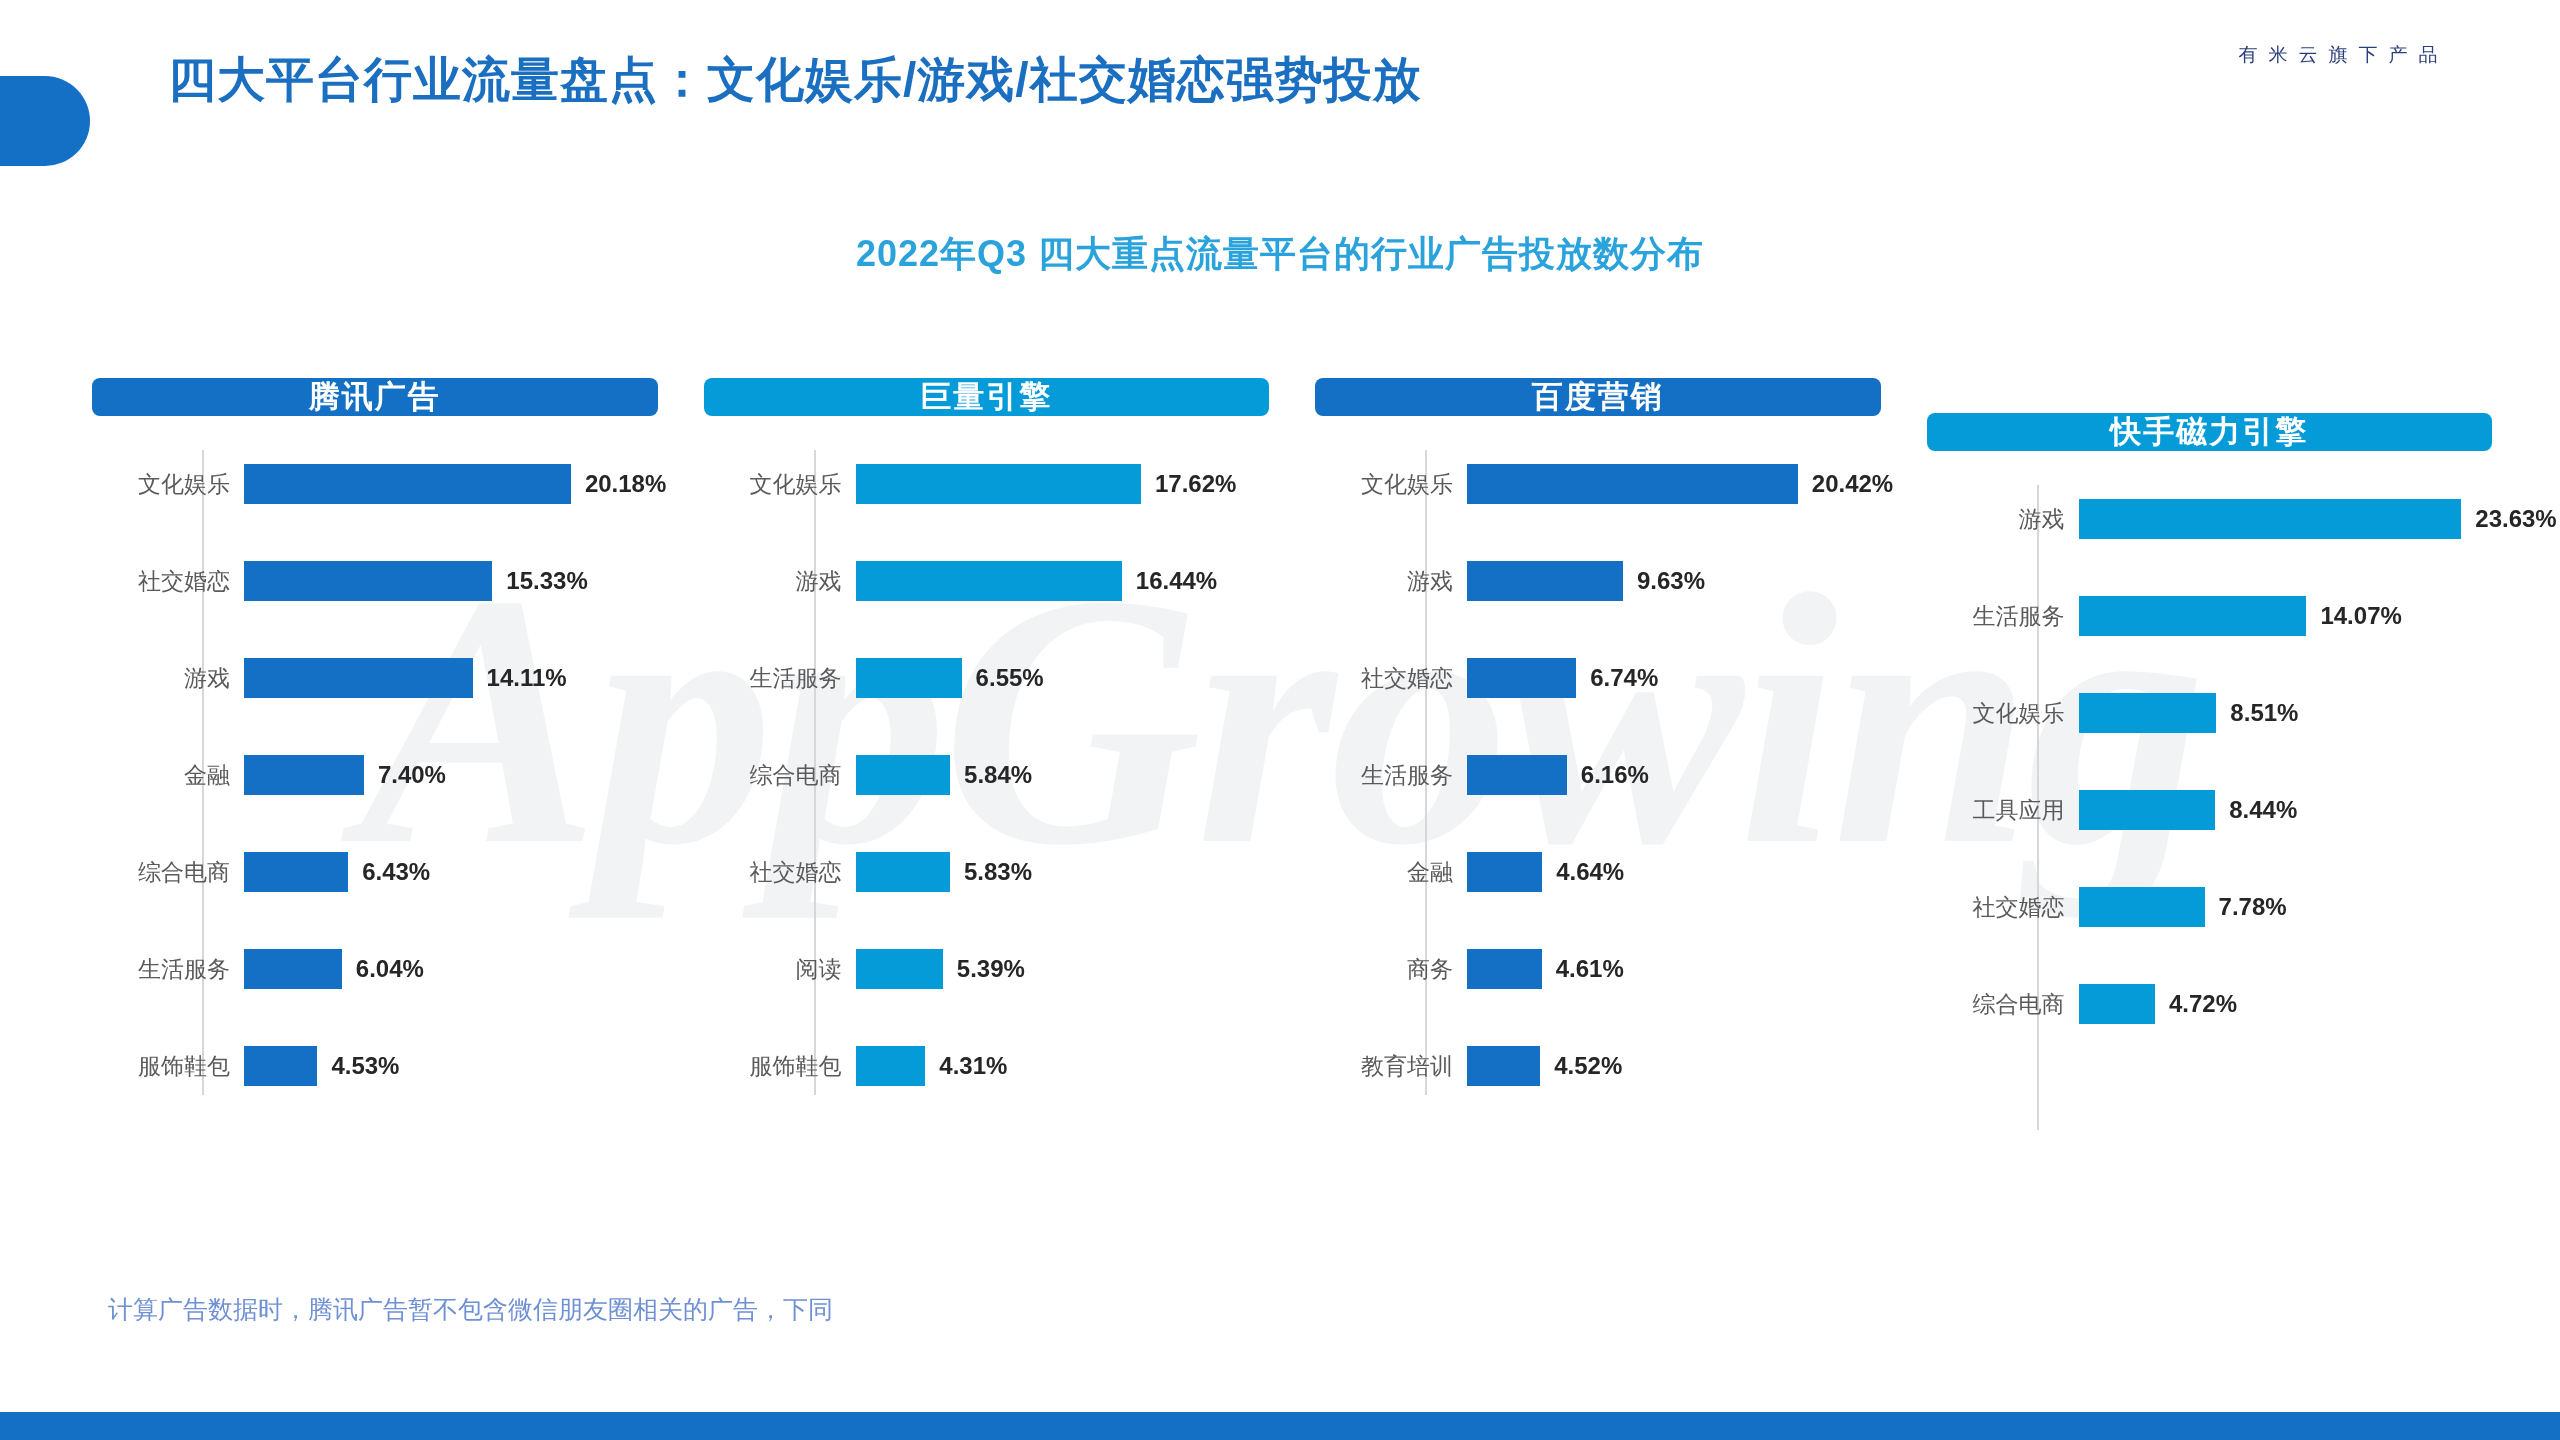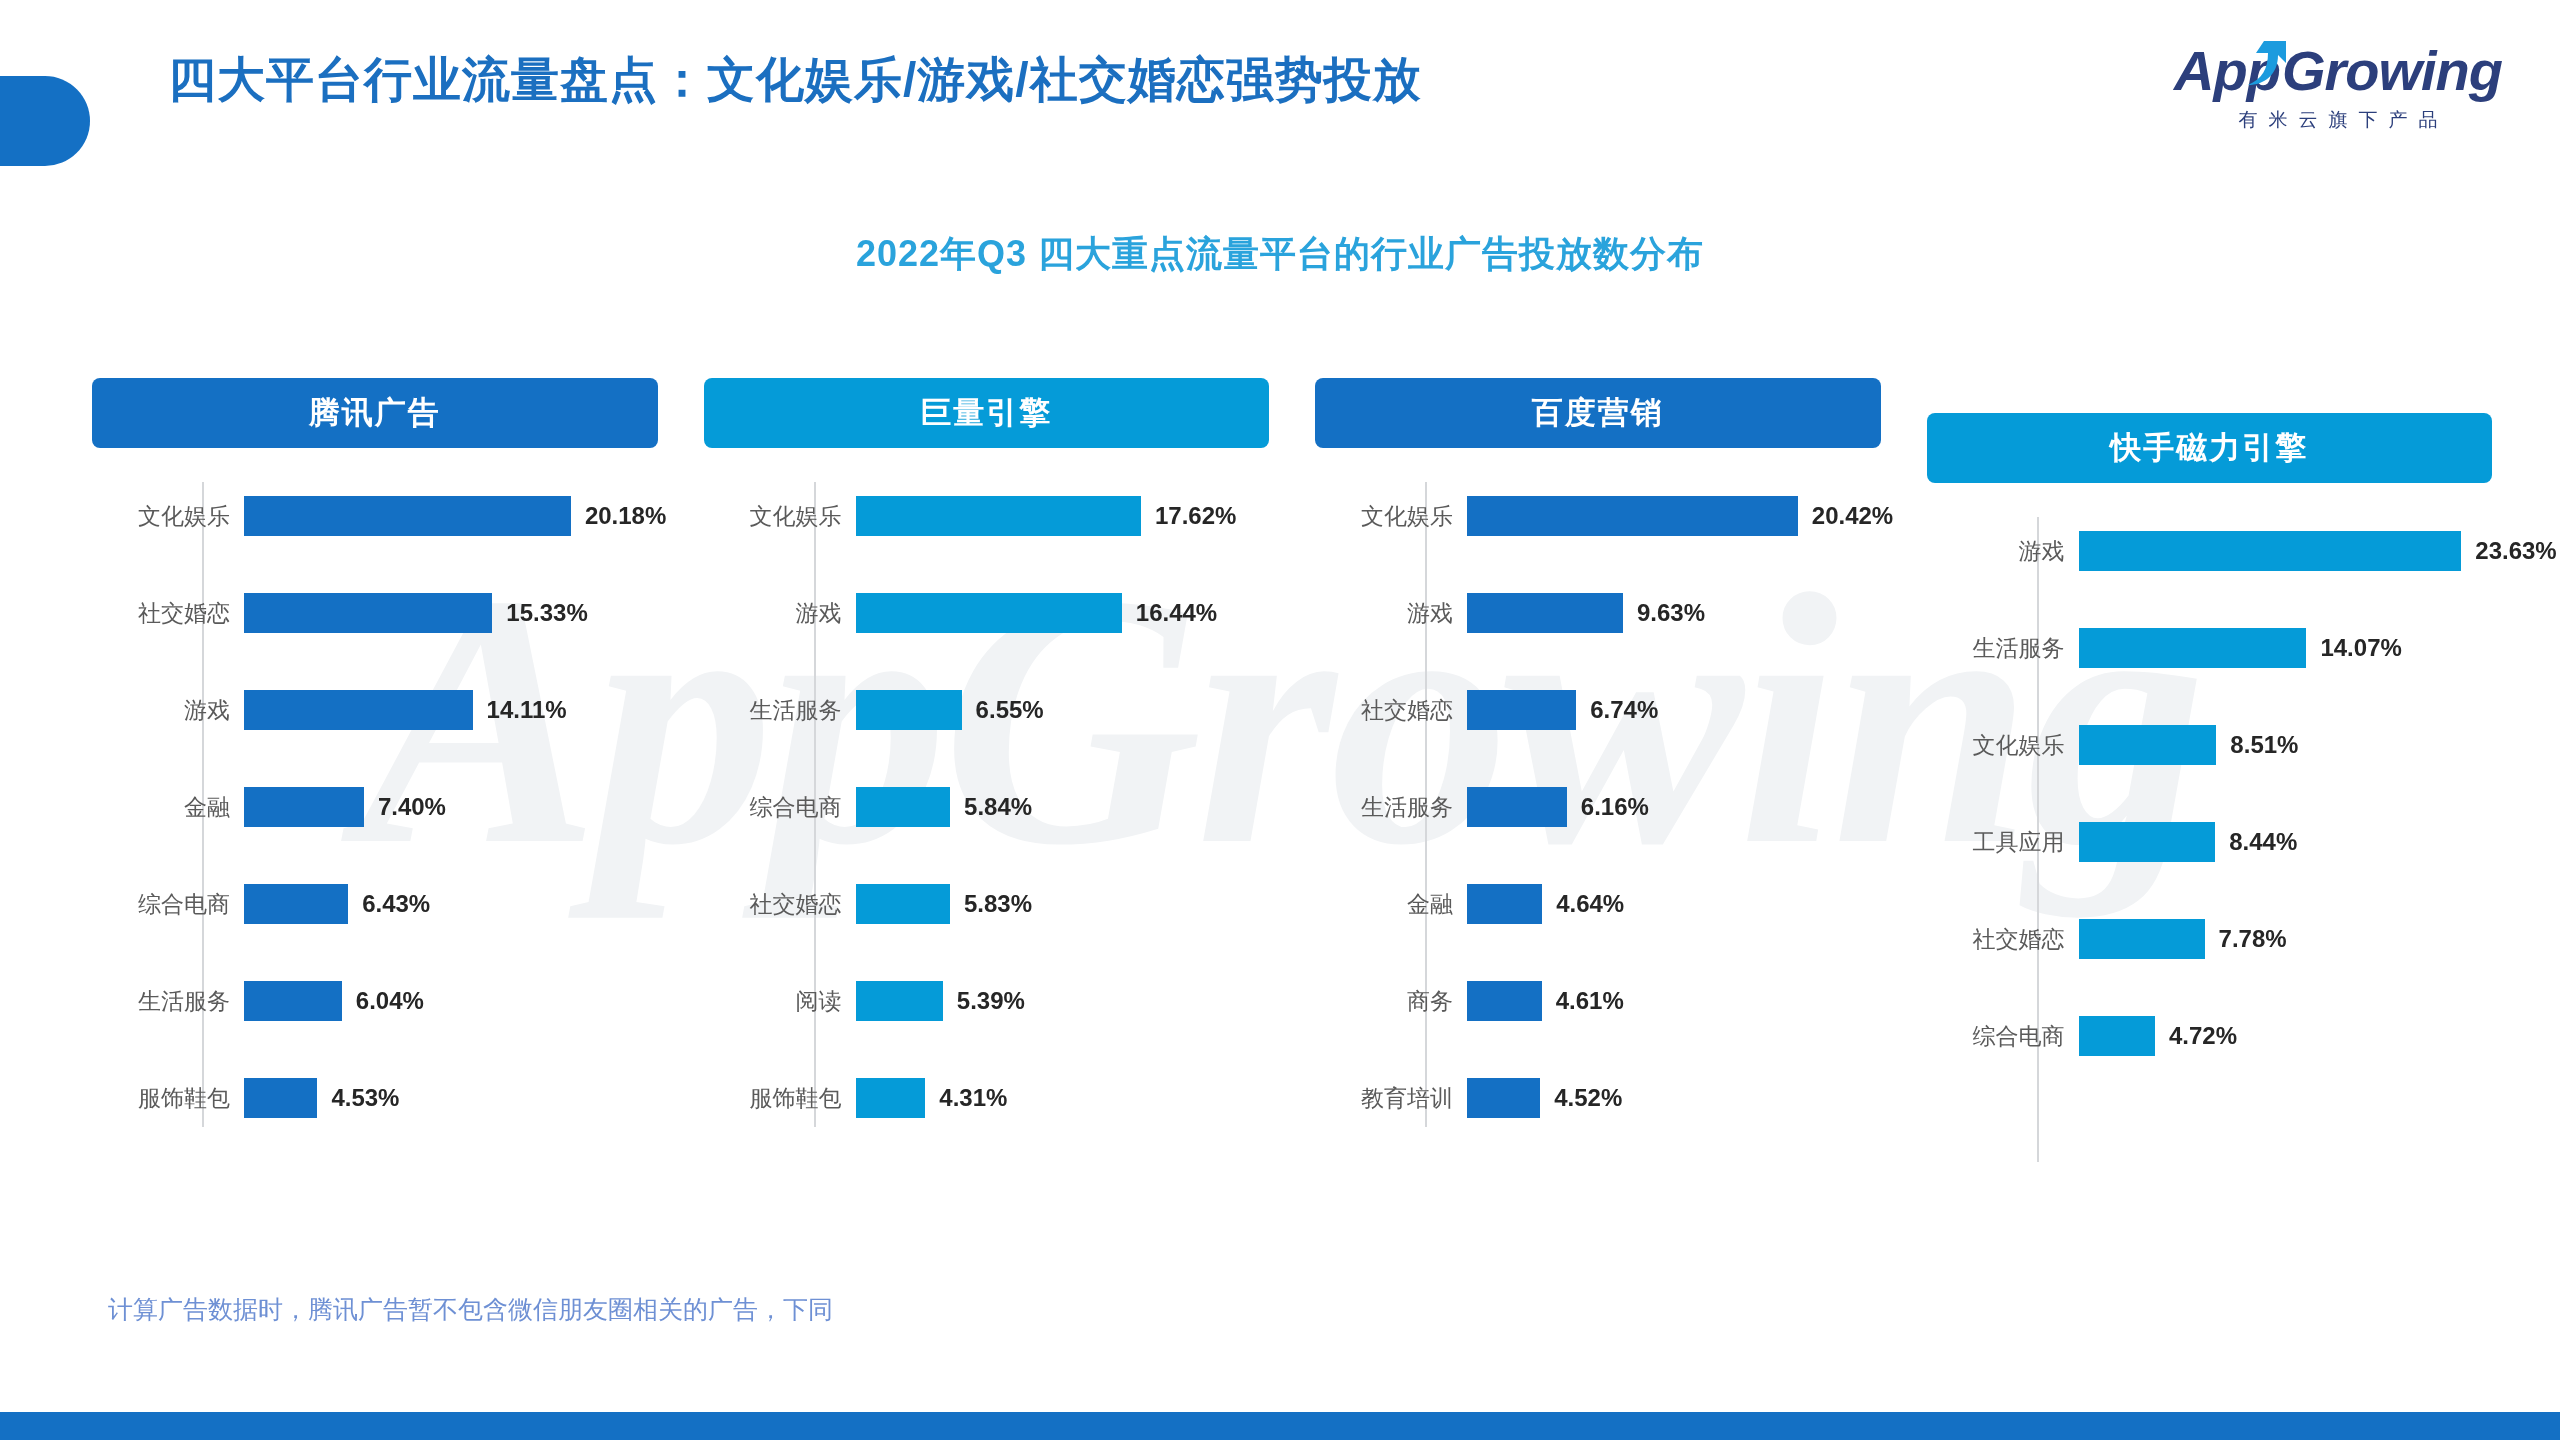--- a/index.html
+++ b/index.html
@@ -83,21 +83,21 @@
   
   .charts {
     position: absolute; left: 92px; top: 378px;
     width: 2400px; height: 760px;
     display: flex; gap: 46px;
     z-index: 2;
   }
   .panel { flex: 1 1 0; position: relative; }
 
   .panel-header {
-    height: 70px; border-radius: 8px;
+    height: 38px; border-radius: 8px;
     display: flex; align-items: center; justify-content: center;
     color: #ffffff; font-size: 31px; font-weight: 700;
     letter-spacing: 2px;
   }
 
   .plot {
     position: relative;
     margin-top: 34px;
     height: 645px;
   }
@@ -154,29 +154,20 @@
 
 <div id="page">
 
   <div class="left-pill"></div>
 
   <div class="watermark">AppGrowing</div>
 
   <div class="page-title">四大平台行业流量盘点：文化娱乐/游戏/社交婚恋强势投放</div>
 
   <div class="logo-block">
-    <div class="logo-word">
-      <span class="logo-app">App</span>
-      <span class="logo-arrow">
-        <svg width="70" height="70" viewBox="0 0 70 70">
-          <path d="M30 14 L52 14 L52 36 L44 28 C44 48 30 58 14 58 C28 52 34 42 34 26 L22 26 Z" fill="#1C9BDE"></path>
-        </svg>
-      </span>
-      <span class="logo-growing">Growing</span>
-    </div>
     <div class="logo-sub">有米云旗下产品</div>
   </div>
 
   <div class="subtitle">2022年Q3 四大重点流量平台的行业广告投放数分布</div>
 
   <div class="charts" id="charts">
       <div class="panel">
         <div class="panel-header" style="background: rgb(20, 112, 196);">腾讯广告</div>
         <div class="plot">
           <div class="axis" style="left: 110px;"></div>

